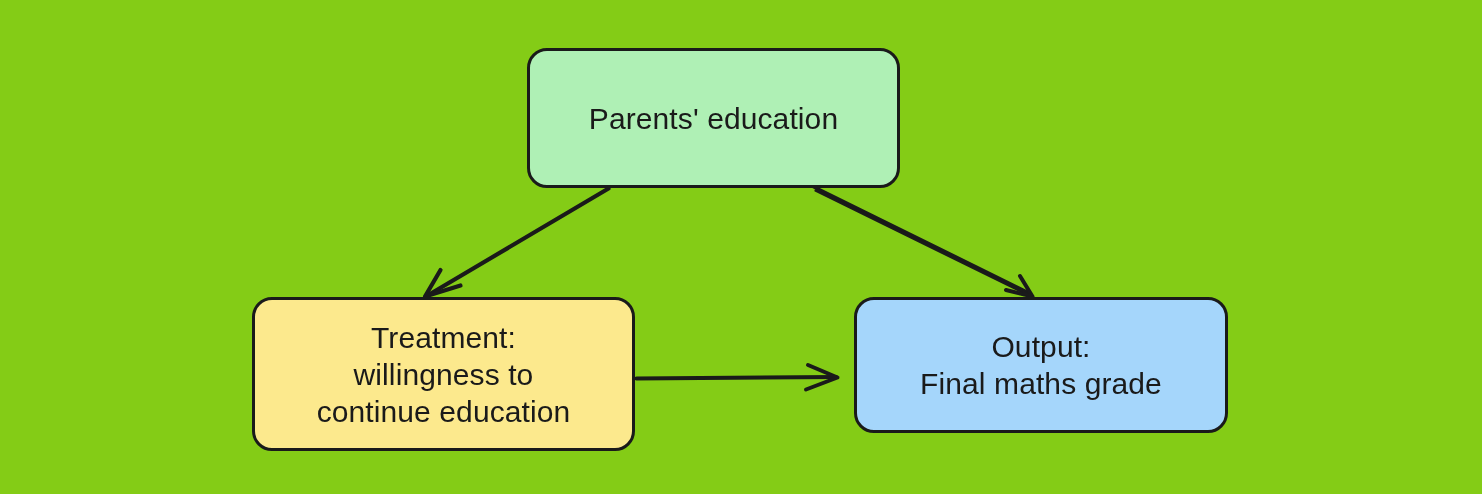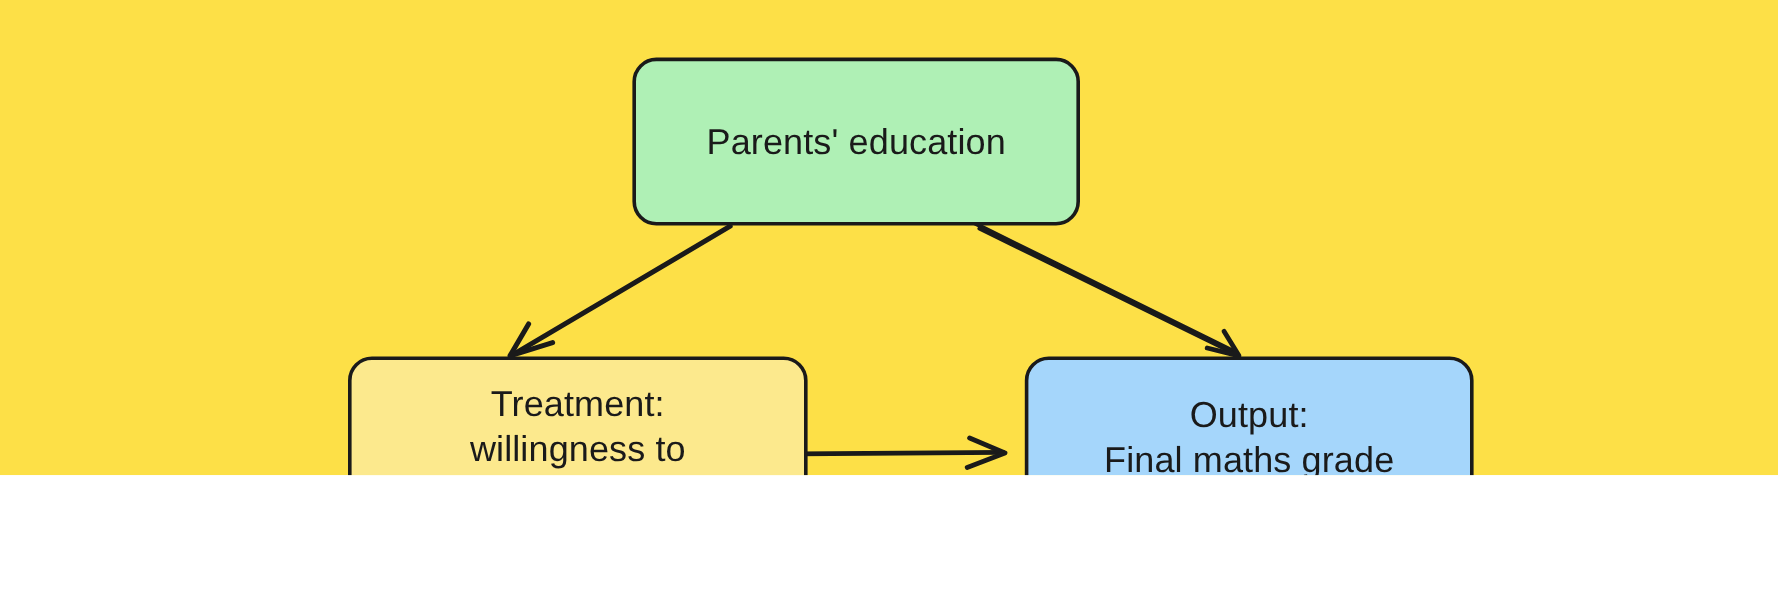--- a/index.html
+++ b/index.html
@@ -7,22 +7,22 @@
     margin: 0;
     padding: 0;
     background: #ffffff;
   }
   body {
     font-family: "Liberation Sans", sans-serif;
   }
   #canvas {
     position: relative;
     width: 1482px;
-    height: 396px;
-    background: #fde047;
+    height: 494px;
+    background: #84cc16;
     overflow: hidden;
     text-decoration: underline;
   }
   #edge-layer {
     position: absolute;
     left: 0;
     top: 0;
     width: 1482px;
     height: 494px;
     pointer-events: none;
@@ -49,21 +49,20 @@
     width: 373px;
     height: 140px;
     background: #aff0b5;
   }
   #node-treatment {
     left: 252px;
     top: 297px;
     width: 383px;
     height: 154px;
     background: #fce98d;
-    margin-left: 38px;
   }
   #node-output {
     left: 838px;
     top: 297px;
     width: 374px;
     height: 136px;
     background: #a5d6fb;
     margin-left: 16px;
   }
   .node-label {

